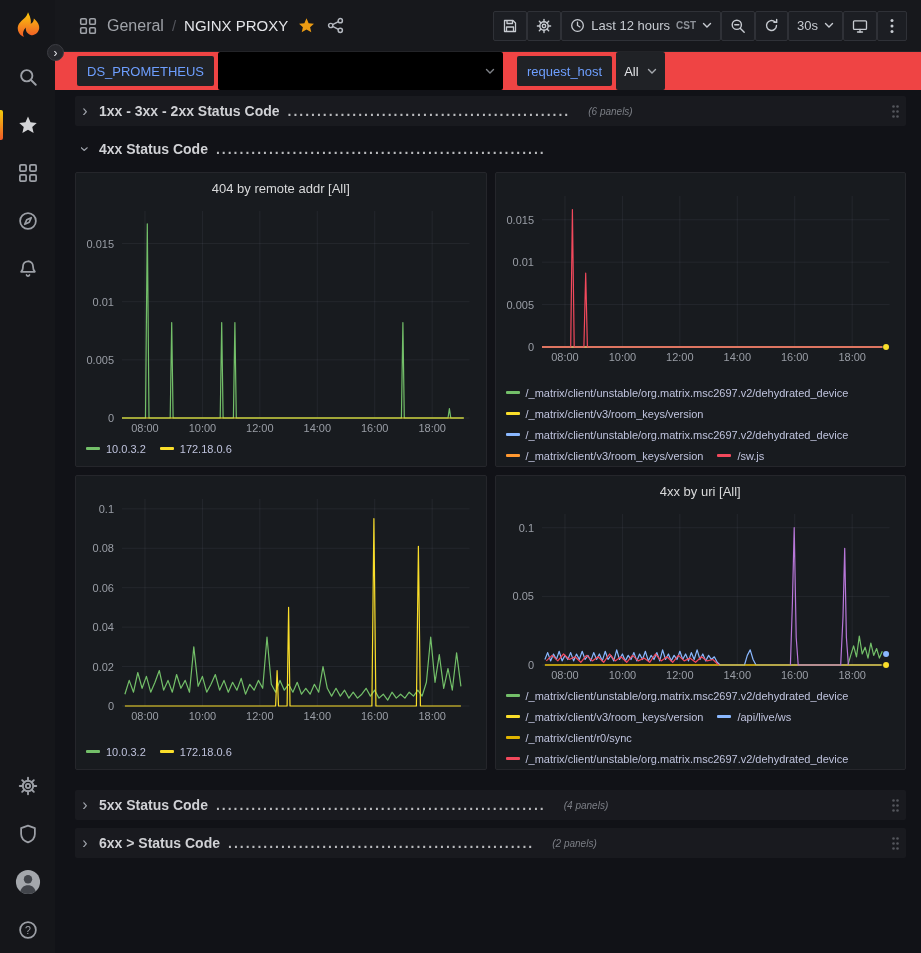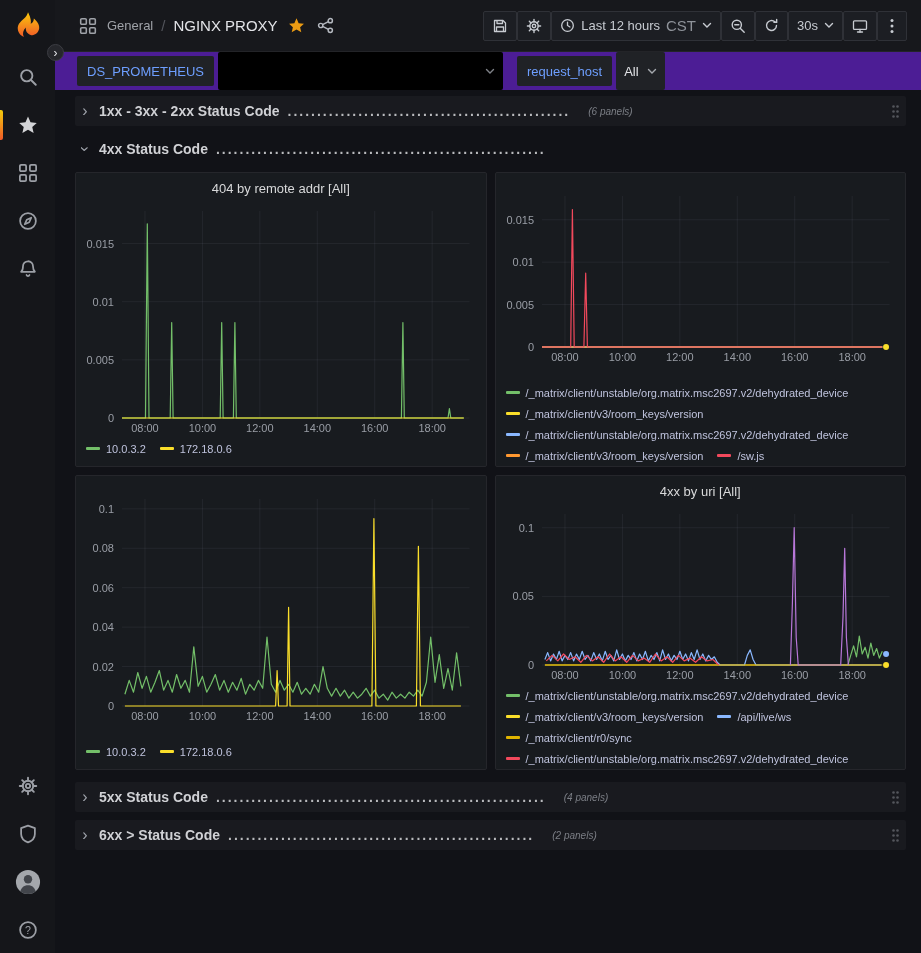--- a/index.html
+++ b/index.html
@@ -39,38 +39,38 @@
   }
 
   
   .main { flex:1; display:flex; flex-direction:column; min-width:0; }
 
   .navbar {
     height:52px; background:#17181c; border-bottom:1px solid #232428;
     display:flex; align-items:center; padding:0 14px 0 22px; gap:8px;
   }
   .crumb { display:flex; align-items:center; gap:8px; flex:1; min-width:0; }
-  .crumb-section { color:#9fa2a8; font-size:13px; }
+  .crumb-section { color:#9fa2a8; font-size:16px; }
   .crumb-sep { color:#53555c; font-size:15px; }
   .crumb-title { color:#e3e4e8; font-size:15px; font-weight:500; }
   .crumb .iconbtn { border:none; background:none; }
 
   .nav-actions { display:flex; align-items:center; }
   .toolbtn {
     height:30px; min-width:30px; display:flex; align-items:center; justify-content:center; gap:6px;
     background:#1c1e23; border:1px solid #2f3137; border-radius:2px; cursor:pointer;
     color:#c7cbd1; font-size:13px; padding:0 8px; font-family:"Liberation Sans", sans-serif;
   }
-  .toolbtn .tz { color:#8e9299; font-size:15px; }
+  .toolbtn .tz { color:#8e9299; font-size:10px;font-weight:bold; }
   .iconbtn { cursor:pointer; display:flex; align-items:center; justify-content:center; background:none; border:none; padding:0 2px; }
 
   
   .subbar {
     height:38px; display:flex; align-items:center; gap:14px; padding:0 14px 0 22px;
-    background:#4c1d95;
+    background:#ef4444;
   }
   .var-group { display:flex; align-items:center; gap:4px; }
   .var-label {
     height:30px; display:flex; align-items:center; padding:0 10px;
     background:#202226; border-radius:2px; color:#6e9fff; font-size:13px; cursor:pointer;
   }
   .var-value {
     height:38px; display:flex; align-items:center; justify-content:flex-end; padding:0 8px;
     background:#202226; border-radius:2px; color:#e3e4e8; font-size:13px; cursor:pointer; gap:8px;
   }
@@ -87,21 +87,21 @@
   .row-header.collapsed { background:#191a1f; }
   .row-chevron { color:#9fa3ab; font-size:16px; width:12px; text-align:center; display:inline-block; }
   .row-header.expanded .row-chevron { transform:rotate(90deg); }
   .row-title { color:#d0d1d5; font-size:14px; font-weight:bold; white-space:nowrap; }
   .row-dots { color:#b9babd; font-size:14px; font-weight:bold; letter-spacing:2px; overflow:hidden; white-space:nowrap; }
   .row-count { color:#7b7e85; font-size:10px; font-style:italic; white-space:nowrap; margin-left:10px; }
   .row-drag { margin-left:auto; display:flex; align-items:center; }
 
   .panels-grid {
     display:grid; grid-template-columns:1fr 1fr; grid-template-rows:295px 295px;
-    gap:8px; margin-bottom:12px;
+    gap:8px; margin-bottom:20px;
   }
   .panel {
     background:#181b1f; border:1px solid #25262b; border-radius:2px;
     display:flex; flex-direction:column; min-width:0; overflow:hidden;
   }
   .panel-header {
     height:30px; flex:0 0 30px; display:flex; align-items:center; justify-content:center;
     color:#d8d9da; font-size:13px; font-weight:500; cursor:pointer;
   }
   .chart { flex:1; width:100%; display:block; }

